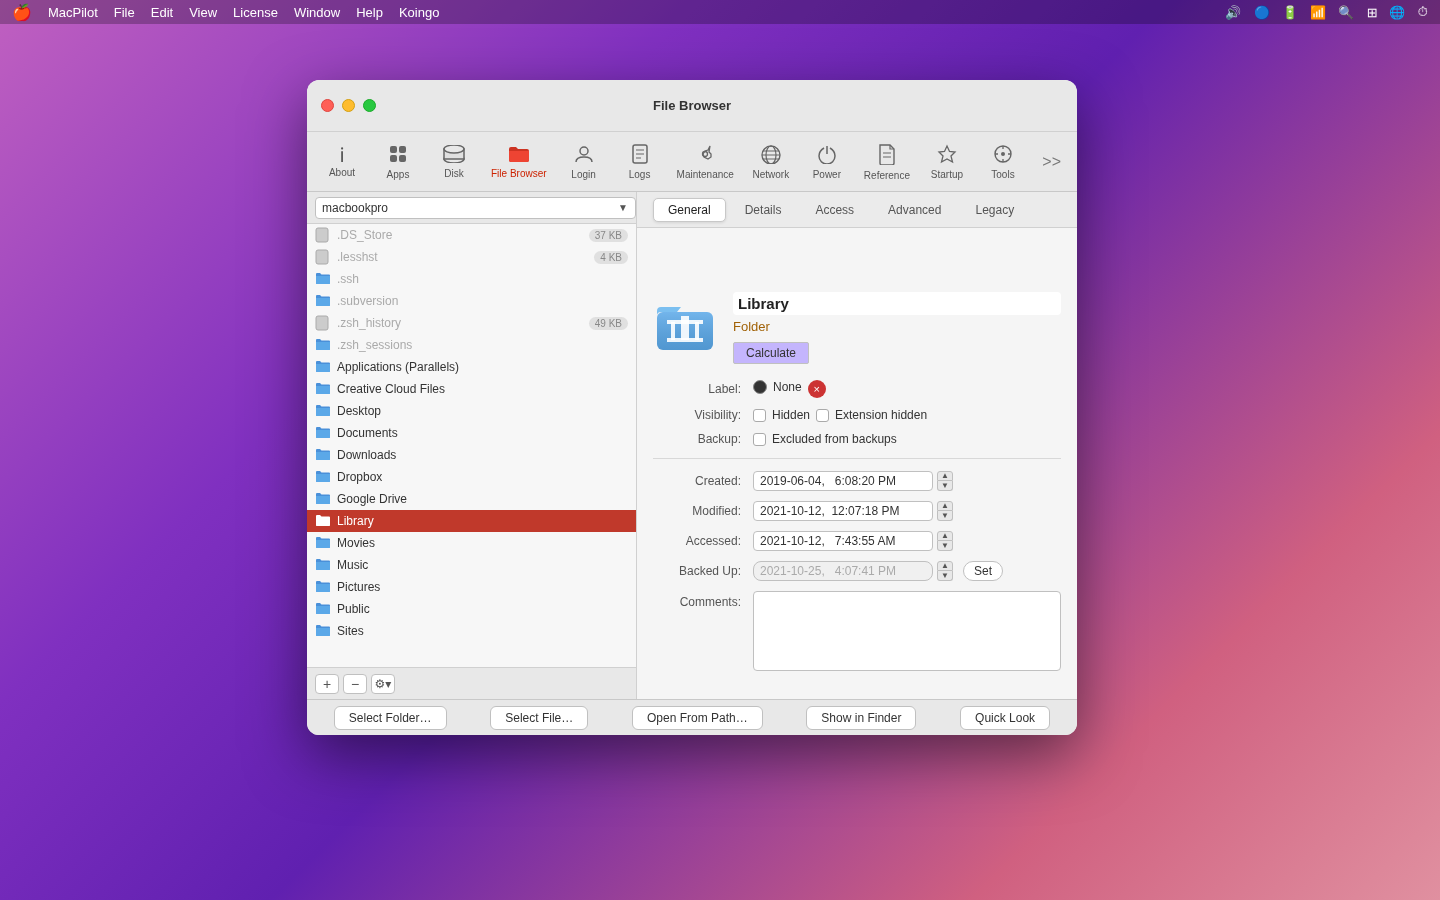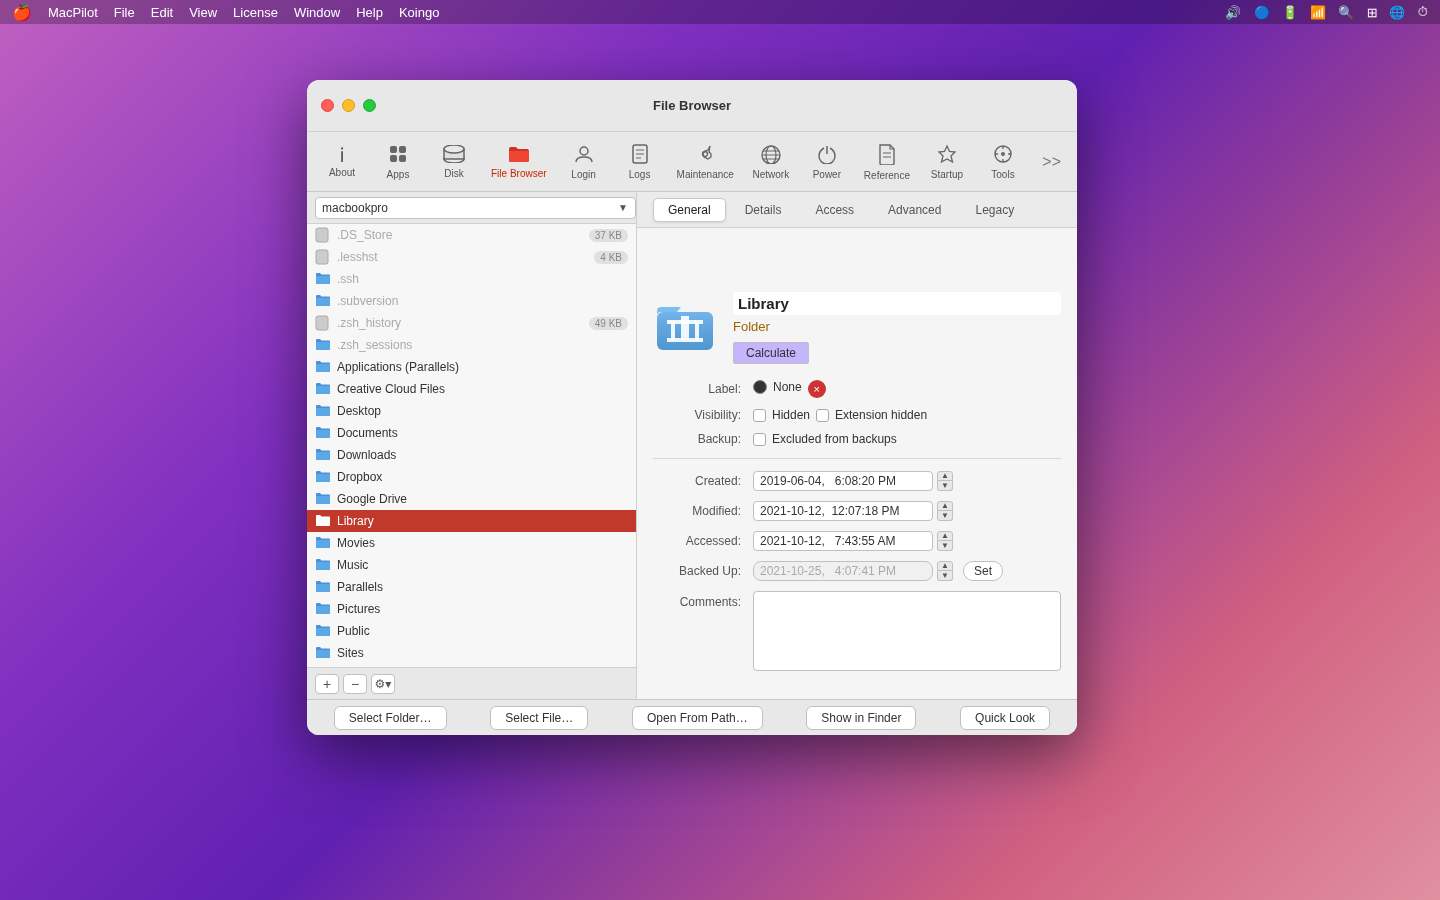--- a/index.html
+++ b/index.html
@@ -753,27 +753,20 @@
                 <path d="M1 3 Q1 2 2 2 H5 L6.5 3.5 H14 Q15 3.5 15 4.5 V12 Q15 13 14 13 H2 Q1 13 1 12 Z" fill="#4a90d9"></path>
                 <path d="M1 5 H15 V12 Q15 13 14 13 H2 Q1 13 1 12 Z" fill="#5ba8e8"></path>
               </svg></span>
             <span class="file-name">Music</span>
           </div>
           <div class="file-item">
             <span class="file-icon folder-icon"><svg width="16" height="14" viewBox="0 0 16 14">
                 <path d="M1 3 Q1 2 2 2 H5 L6.5 3.5 H14 Q15 3.5 15 4.5 V12 Q15 13 14 13 H2 Q1 13 1 12 Z" fill="#4a90d9"></path>
                 <path d="M1 5 H15 V12 Q15 13 14 13 H2 Q1 13 1 12 Z" fill="#5ba8e8"></path>
               </svg></span>
-            <span class="file-name">Parallels</span>
-          </div>
-          <div class="file-item">
-            <span class="file-icon folder-icon"><svg width="16" height="14" viewBox="0 0 16 14">
-                <path d="M1 3 Q1 2 2 2 H5 L6.5 3.5 H14 Q15 3.5 15 4.5 V12 Q15 13 14 13 H2 Q1 13 1 12 Z" fill="#4a90d9"></path>
-                <path d="M1 5 H15 V12 Q15 13 14 13 H2 Q1 13 1 12 Z" fill="#5ba8e8"></path>
-              </svg></span>
             <span class="file-name">Pictures</span>
           </div>
           <div class="file-item">
             <span class="file-icon folder-icon"><svg width="16" height="14" viewBox="0 0 16 14">
                 <path d="M1 3 Q1 2 2 2 H5 L6.5 3.5 H14 Q15 3.5 15 4.5 V12 Q15 13 14 13 H2 Q1 13 1 12 Z" fill="#4a90d9"></path>
                 <path d="M1 5 H15 V12 Q15 13 14 13 H2 Q1 13 1 12 Z" fill="#5ba8e8"></path>
               </svg></span>
             <span class="file-name">Public</span>
           </div>
           <div class="file-item">

